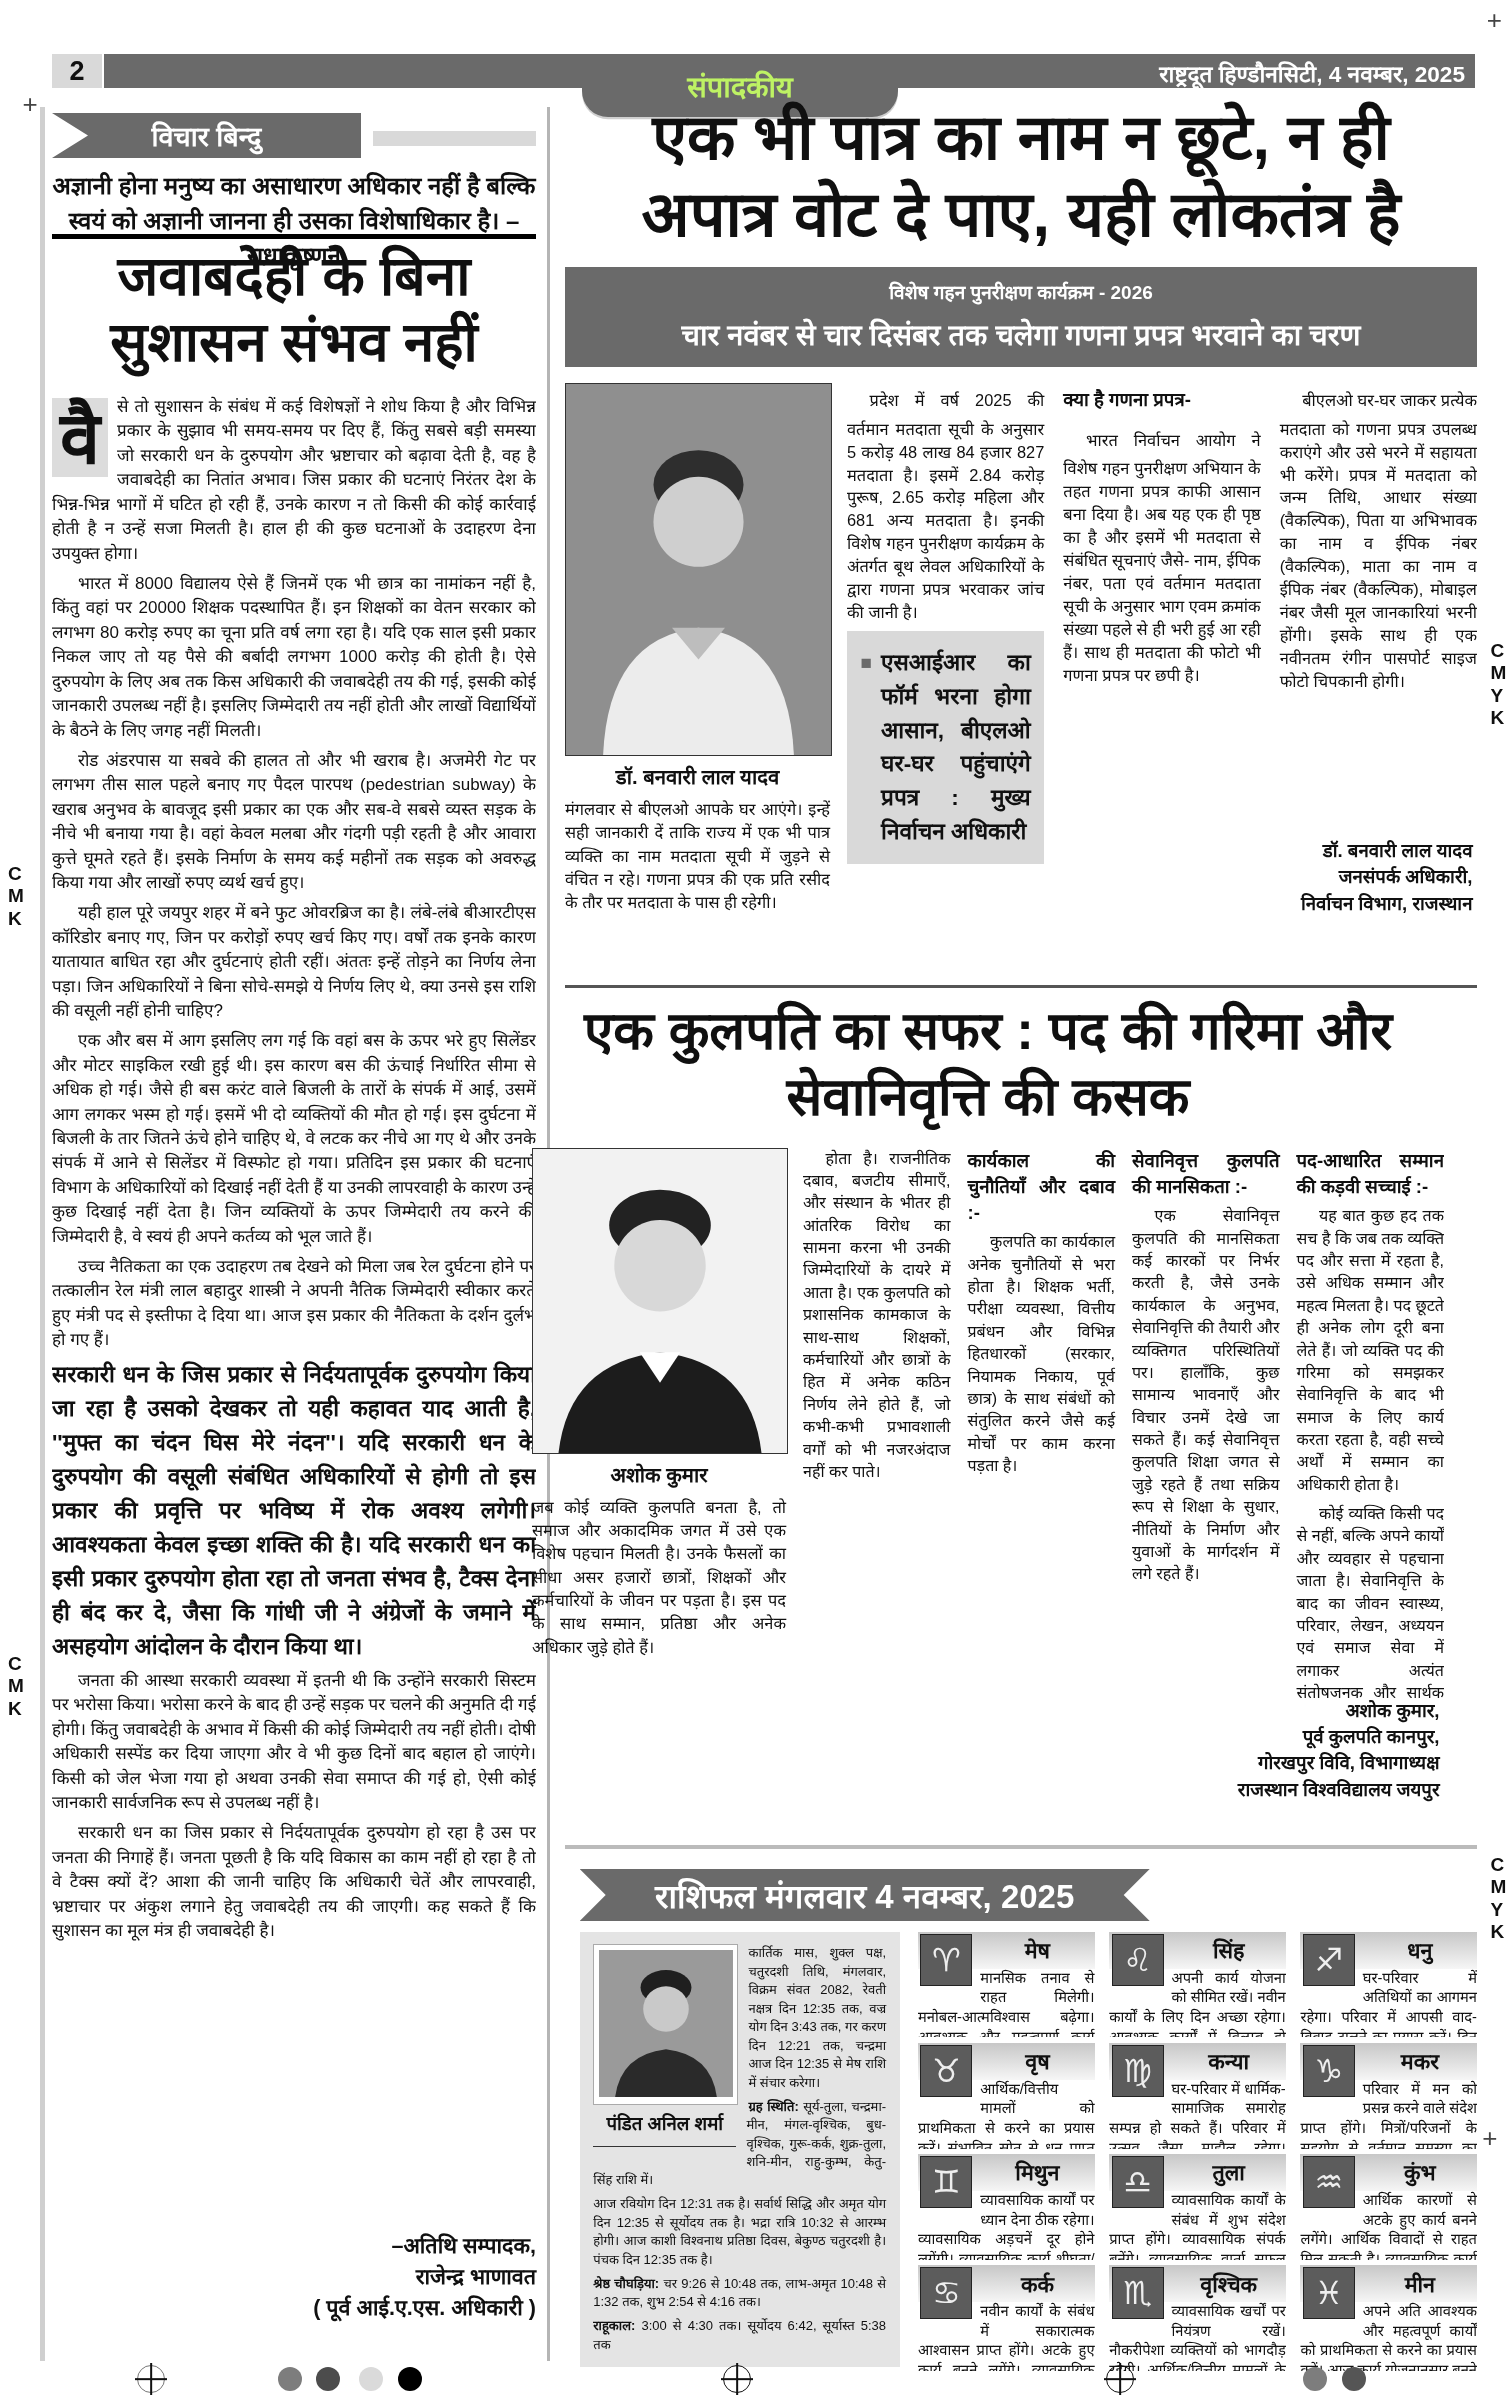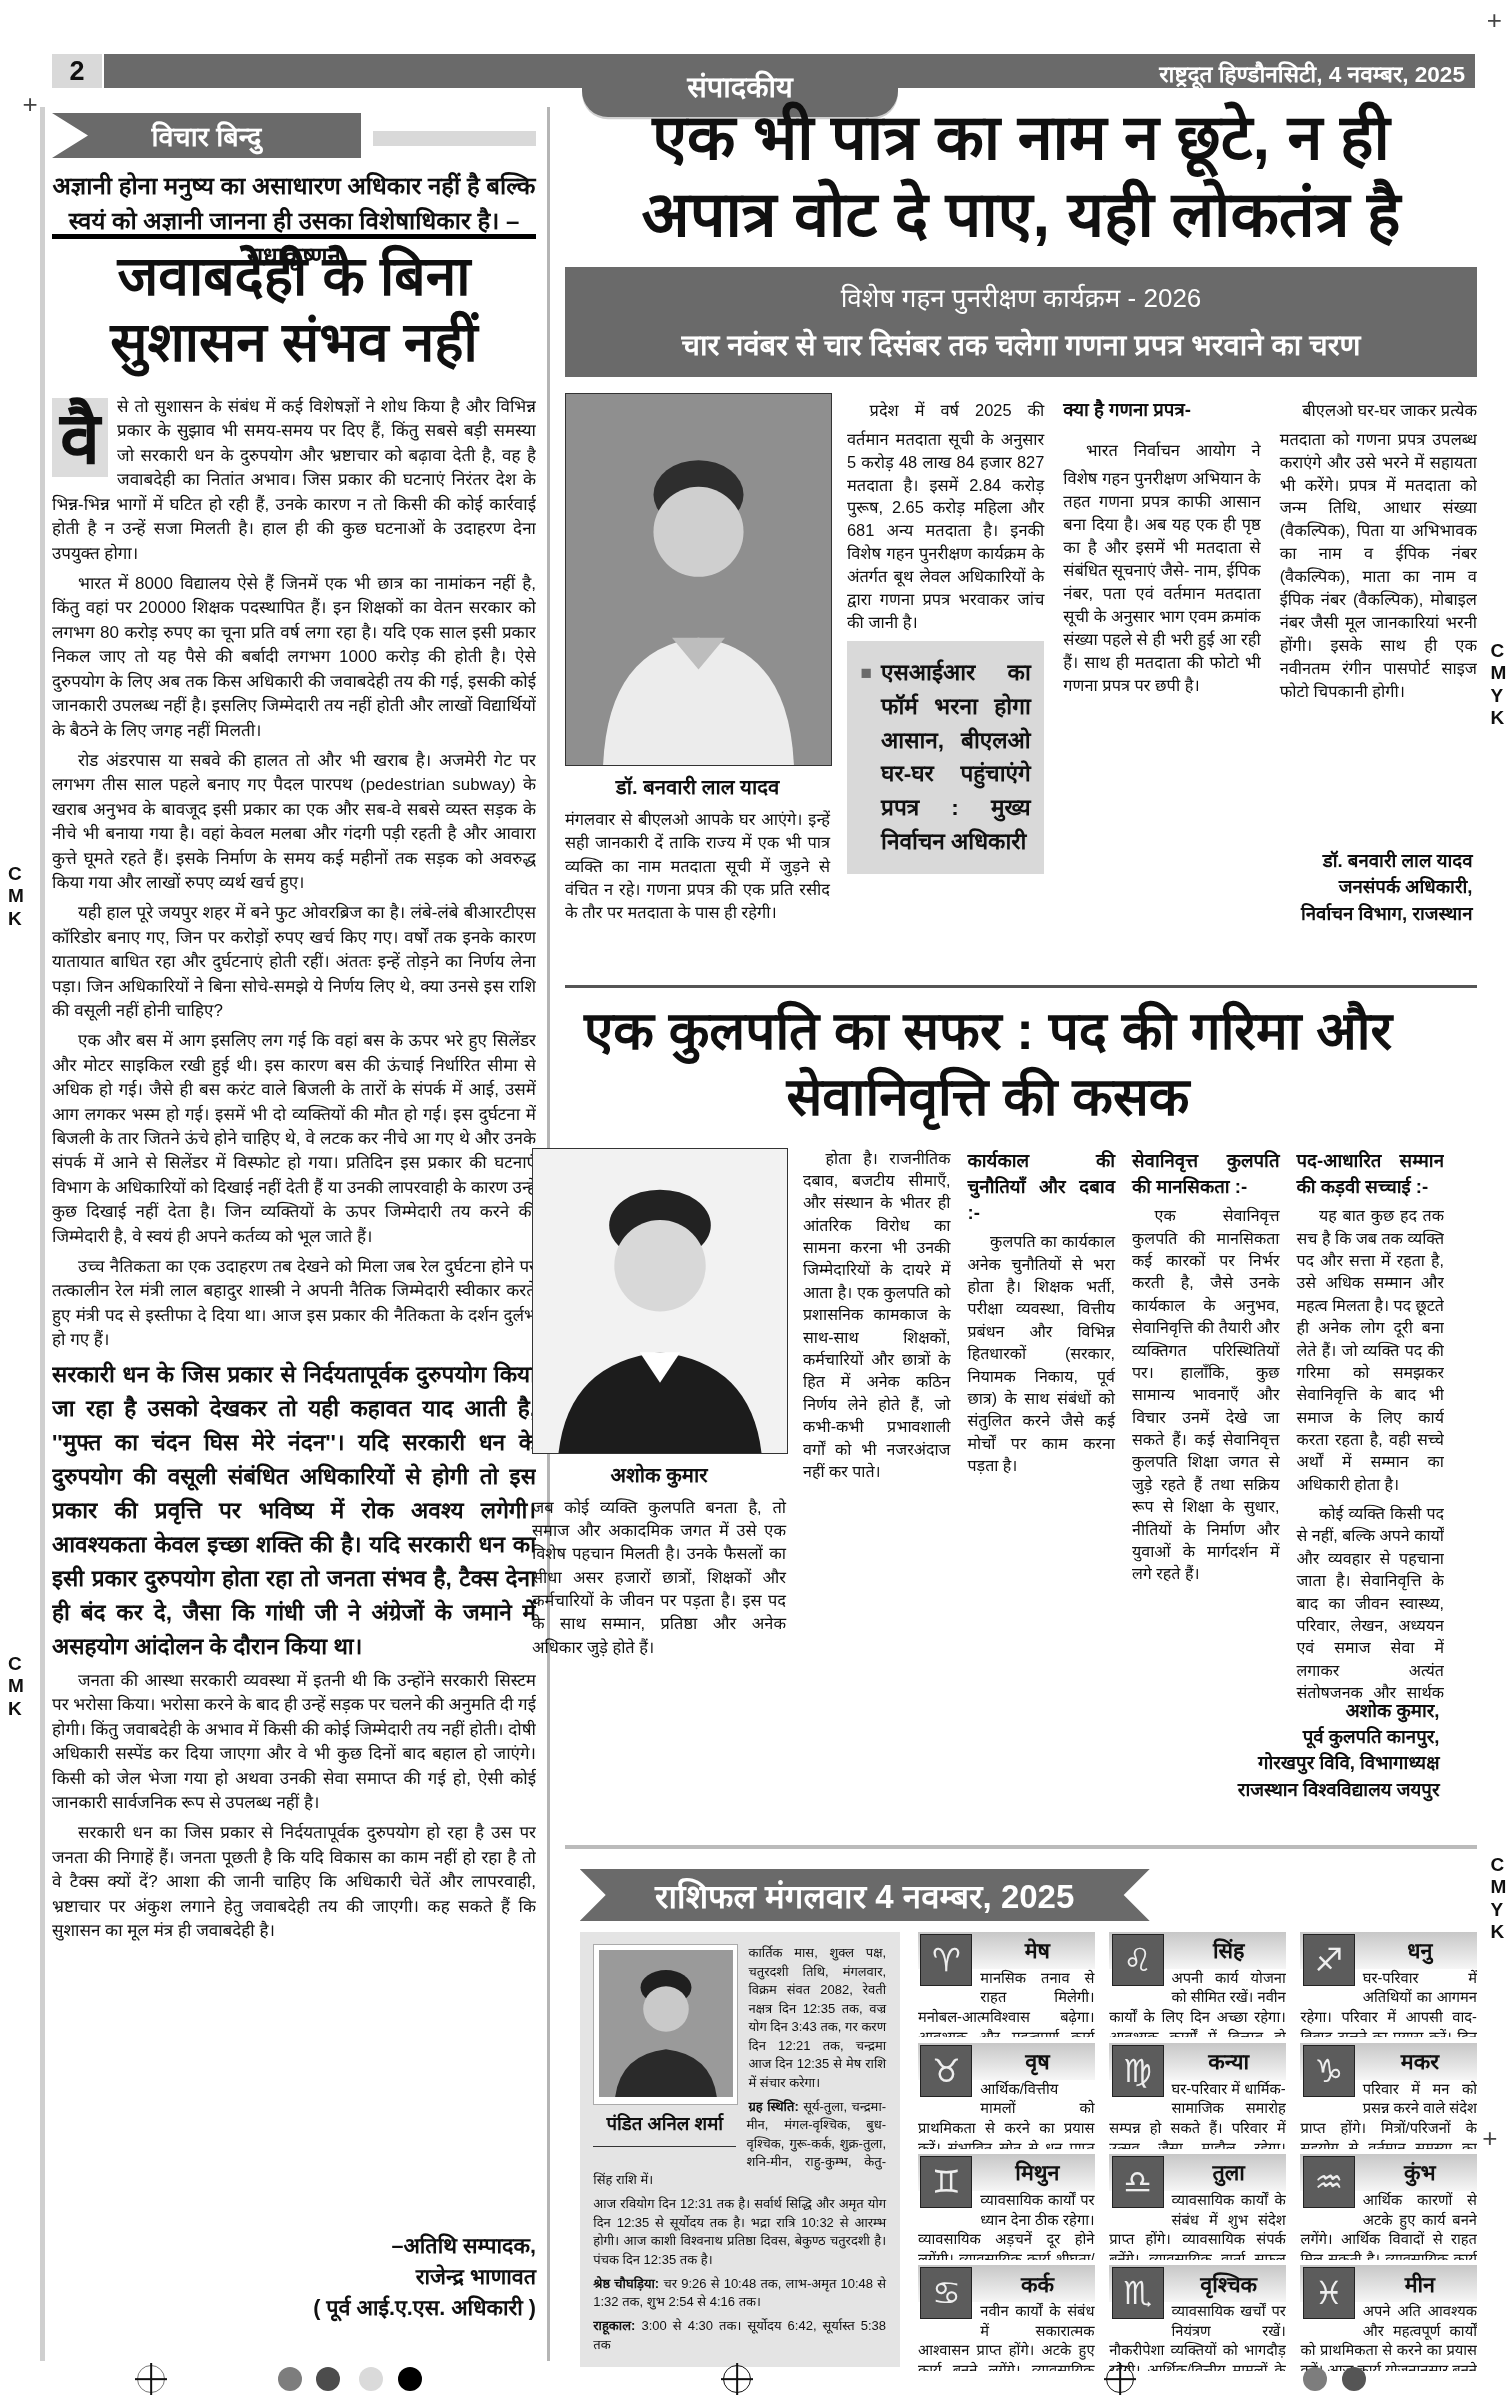--- a/index.html
+++ b/index.html
@@ -12,21 +12,21 @@
   .regmark:before{left:50%;top:-3.4px;bottom:-3.4px;width:1.7px;transform:translateX(-50%);}
   .regmark:after{top:50%;left:-3.4px;right:-3.4px;height:1.7px;transform:translateY(-50%);}
   .dot{position:absolute;width:24px;height:24px;border-radius:50%;}
   .cmyk{position:absolute;display:flex;flex-direction:column;gap:3.4px;font-size:19px;font-weight:bold;line-height:1;}
   
   .pageno{position:absolute;left:52px;top:54px;width:50px;height:34px;background:#d9d9d9;
           display:flex;align-items:center;justify-content:center;font-size:27px;font-weight:bold;}
   .topbar{position:absolute;left:104px;top:54px;right:37px;height:34px;background:#6a6a6a;}
   .section-tab{position:absolute;left:582px;top:54px;width:316px;height:63px;background:#6a6a6a;
                border-radius:0 0 26px 26px;display:flex;align-items:center;justify-content:center;
-               color:#ffffff;font-size:29px;font-weight:bold;box-shadow:0 2.3px 0 #cfcfcf;}
+               color:#bef264;font-size:29px;font-weight:bold;box-shadow:0 2.3px 0 #cfcfcf;}
   .masthead{position:absolute;right:47px;top:58px;color:#fff;font-size:22.6px;font-weight:bold;}
   
   .vline{position:absolute;background:#b5b5b5;width:2.8px;}
   .railL{position:absolute;left:40px;top:107px;bottom:40px;width:5.1px;background:#cfcfcf;}
   
   .ribbon{position:absolute;left:52px;top:113px;width:309px;height:45px;background:#6a6a6a;
           display:flex;align-items:center;justify-content:center;color:#fff;font-size:27px;font-weight:bold;
           clip-path:polygon(0 0,100% 0,100% 100%,0 100%,36px 50%);}
   .ribbon-bar{position:absolute;left:373px;top:131px;width:163px;height:14.7px;background:#d9d9d9;}
   .quote{position:absolute;left:52px;top:169px;width:484px;text-align:center;font-size:24px;font-weight:bold;line-height:1.45;}
@@ -37,21 +37,21 @@
   .lbody p{margin:0 0 5.6px 0;text-indent:26px;}
   .lbody p.first{text-indent:0;}
   .dropcap{float:left;font-size:72px;line-height:1;font-weight:bold;background:#dcdcdc;
            padding:3.4px 8px;margin:3.4px 9px 3.4px 0;}
   .pullquote{font-size:22.6px;font-weight:bold;line-height:1.5;margin:14.7px 0;text-indent:0 !important;}
   .lsign{position:absolute;left:52px;top:2231px;width:484px;text-align:right;font-size:21.5px;font-weight:bold;line-height:1.45;}
   
   .sir{position:absolute;left:565px;top:99px;width:912px;}
   .sir-h{width:100%;text-align:center;font-weight:bold;font-size:63px;line-height:1.22;}
   .sir-kicker{margin-top:14.7px;background:#6a6a6a;color:#fff;text-align:center;padding:11.3px 5.6px 14.7px;}
-  .sir-k1{font-size:26px;font-weight:normal;}
+  .sir-k1{font-size:19px;font-weight:bold;}
   .sir-k2{font-size:29px;font-weight:bold;margin-top:9px;}
   .sir-body{display:flex;gap:17px;margin-top:16px;height:536px;overflow:hidden;position:relative;}
   .photo-col{flex:0 0 265px;}
   .photo{width:100%;background:#8f8f8f;border:1.1px solid #333;}
   .photo svg{display:block;width:100%;height:auto;}
   .pcap{text-align:center;font-size:20.3px;font-weight:bold;margin:5.6px 0 8px;}
   .pcol-text{font-size:16.4px;line-height:1.42;text-align:justify;}
   .flow{flex:1;column-count:3;column-gap:19px;font-size:16.4px;line-height:1.4;text-align:justify;}
   .flow .p{margin:0 0 6.8px;text-indent:22.6px;break-inside:avoid-column;}
   .flow .h{margin:3.4px 0 5.6px;font-weight:bold;font-size:18.6px;text-indent:0;break-after:avoid;}

